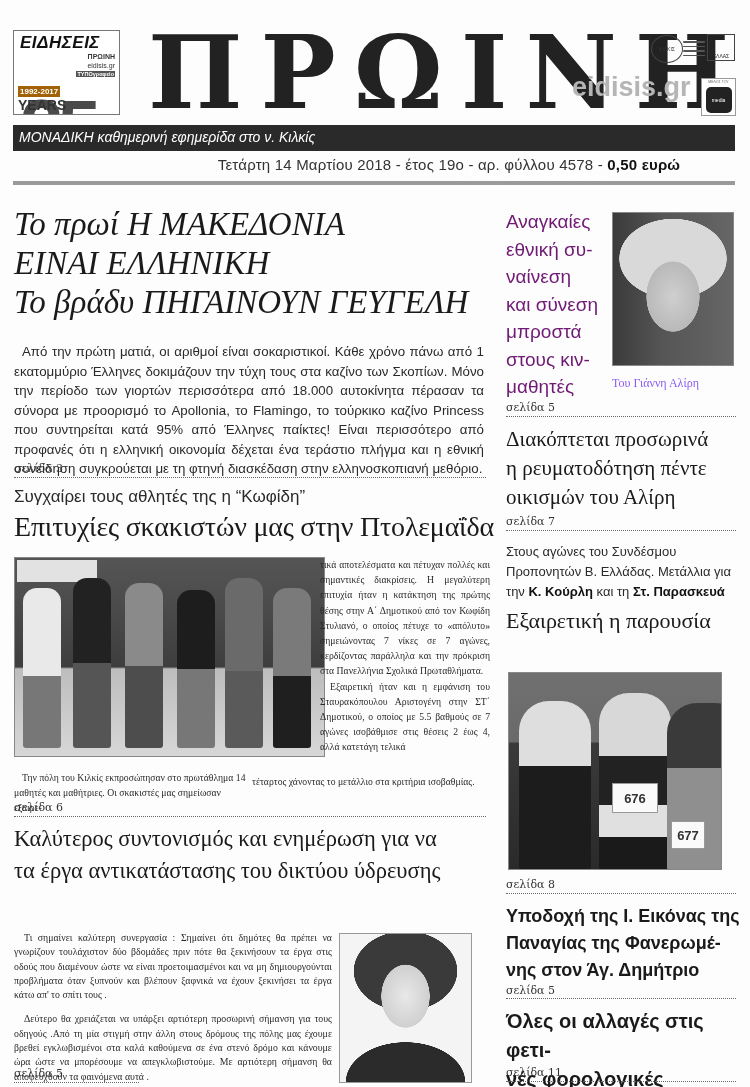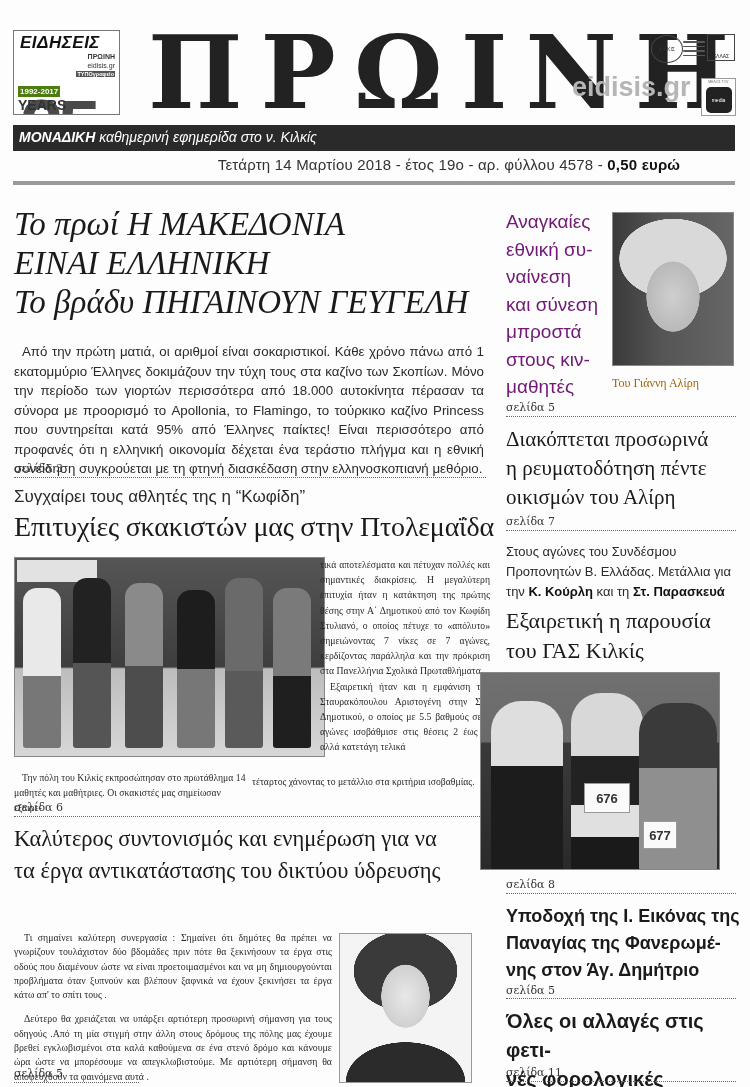--- a/index.html
+++ b/index.html
@@ -5,37 +5,37 @@
   * { box-sizing: border-box; margin: 0; padding: 0; }
   html, body { width: 750px; height: 1087px; background: #fdfdfd; overflow: hidden; }
   body { position: relative; font-family: "Liberation Sans", sans-serif; color: #1e1e1e; }
   .abs { position: absolute; }
 
   
   .logo25 { left: 13px; top: 30px; width: 107px; height: 85px; border: 1px solid #777; background: #fff; overflow: hidden; }
   .logo25 .eid { position: absolute; left: 6px; top: 2px; font: italic bold 17px "Liberation Sans", sans-serif; letter-spacing: 0.5px; color: #111; }
   .logo25 .big25 { position: absolute; left: 6px; top: 10px; font: bold 78px/78px "Liberation Sans", sans-serif; color: #4a4a4a; letter-spacing: -6px; margin-top: 47px; }
   .logo25 .small { position: absolute; right: 4px; font: bold 7px "Liberation Sans", sans-serif; color: #333; text-align: right; }
-  .logo25 .yrs { position: absolute; left: 4px; top: 55px; background: #4d7c0f; color: #fff; font: bold 8px "Liberation Sans", sans-serif; padding: 1px 2px; }
+  .logo25 .yrs { position: absolute; left: 4px; top: 55px; background: #a16207; color: #fff; font: bold 8px "Liberation Sans", sans-serif; padding: 1px 2px; }
   .logo25 .years { position: absolute; left: 4px; top: 66px; font: bold 14px "Liberation Sans", sans-serif; color: #333; }
 
   .title-main { left: 148px; top: 22px; width: 420px; font: bold 100px/100px "DejaVu Serif", serif; color: #222; letter-spacing: 18px; transform: scaleY(1.02); }
   .watermark { left: 572px; top: 72px; font: bold 27px "Liberation Sans", sans-serif; color: #b5b5b5; }
 
   .stamp { left: 651px; top: 35px; width: 32px; height: 28px; border: 1.5px solid #444; border-radius: 50%; font: 5px "Liberation Sans", sans-serif; text-align: center; line-height: 26px; color: #333; }
   .waves { left: 683px; top: 38px; width: 22px; height: 20px; }
   .waves i { display: block; height: 1.5px; background: #555; margin: 3px 0; border-radius: 1px; }
   .hellas { left: 707px; top: 34px; width: 28px; height: 27px; border: 1.5px solid #444; font: 5px "Liberation Sans", sans-serif; text-align: center; padding-top: 18px; color: #222; }
   .media { left: 701px; top: 78px; width: 35px; height: 38px; border: 1px solid #999; background: #fff; }
   .media .tiny { font: 3.5px "Liberation Sans", sans-serif; text-align: center; color: #666; margin-top: 1px; }
   .media .box { width: 26px; height: 26px; background: #222; border-radius: 5px; margin: 3px auto 0; color: #fff; font: 5px "Liberation Sans", sans-serif; text-align: center; line-height: 26px; }
 
   .tagline-bar { left: 13px; top: 125px; width: 722px; height: 26px; background: #2a2a2a; color: #fff; }
   .tagline-bar .t1 { position: absolute; left: 6px; top: 4px; font: italic 14px "Liberation Sans", sans-serif; }
-  .tagline-bar .t1 b { font-weight: bold; text-align: center; }
+  .tagline-bar .t1 b { font-weight: normal; text-align: center; }
   .tagline-bar .t2 { position: absolute; left: 438px; top: 2px; font: bold 20px/24px "DejaVu Serif", serif; letter-spacing: 2px; margin-top: 32px; }
 
   .issue { left: 13px; top: 156px; width: 722px; text-align: center; font: 15px "Liberation Sans", sans-serif; color: #333; letter-spacing: 0.2px; padding-left: 150px; }
   .issue b { color: #111; }
   .issue-rule { left: 13px; top: 181px; width: 722px; height: 4px; background: #9a9a9a; }
 
   
   .pg { font: 11px "DejaVu Serif", serif; color: #333; }
   .dots { height: 0; border-top: 1.5px dotted #666; }
 
@@ -63,27 +63,27 @@
       radial-gradient(ellipse 60px 40px at 50% 100%, #2b2b2b 0%, #2b2b2b 99%, transparent 100%),
       radial-gradient(ellipse 52px 40px at 50% 25%, #3a3a3a 0%, #3a3a3a 99%, transparent 100%),
       #f4f4f4; }
 
   
   .op-h { left: 506px; top: 208px; width: 100px; font: 19px/27.5px "Liberation Sans", sans-serif; color: #701a75; }
   .op-photo { left: 612px; top: 212px; width: 122px; height: 154px; border: 1px solid #888; background:
       radial-gradient(ellipse 44px 58px at 50% 55%, #cfcfcf 0%, #b9b9b9 60%, transparent 61%),
       radial-gradient(ellipse 54px 40px at 50% 30%, #d9d9d9 0%, #d9d9d9 99%, transparent 100%),
       linear-gradient(90deg, #3a3a3a 0%, #555 40%, #666 100%); }
-  .op-cap { left: 612px; top: 376px; font: 12px "Liberation Serif", serif; color: #a16207; text-align: center; }
+  .op-cap { left: 612px; top: 376px; font: 12px "Liberation Serif", serif; color: #8b5cf6; text-align: center; }
 
   .power-h { left: 506px; top: 425px; width: 236px; font: 21px/29px "Liberation Serif", serif; color: #1a1a1a; }
   .coach-body { left: 506px; top: 542px; width: 232px; font: 13px/20px "Liberation Sans", sans-serif; color: #2a2a2a; }
   .coach-body b { font-weight: bold; color: #111; }
   .gas-h { left: 506px; top: 606px; width: 236px; font: 22px/30px "Liberation Serif", serif; color: #1a1a1a; }
-  .gas-photo { left: 480px; top: 672px; width: 240px; height: 198px; border: 1px solid #888; background:
+  .gas-photo { left: 508px; top: 672px; width: 214px; height: 198px; border: 1px solid #888; background:
       linear-gradient(180deg, #707070 0%, #6a6a6a 35%, #3a3a3a 36%, #2a2a2a 100%); overflow: hidden; }
   .gas-photo .g { position: absolute; border-radius: 30px 30px 6px 6px; }
   .gas-photo .bib { position: absolute; background: #fafafa; color: #333; font: bold 13px "Liberation Sans", sans-serif; text-align: center; border: 1px solid #999; }
 
   .icon-h { left: 506px; top: 903px; width: 236px; font: bold 18px/27px "Liberation Sans", sans-serif; color: #1a1a1a; }
   .tax-h { left: 506px; top: 1007px; width: 236px; font: bold 20px/29px "Liberation Sans", sans-serif; color: #1a1a1a; }
 </style>
 </head>
 <body>
 
@@ -181,21 +181,20 @@
   <div>Διακόπτεται προσωρινά</div>
   <div>η ρευματοδότηση πέντε</div>
   <div>οικισμών του Αλίρη</div>
 </div>
 <div class="abs pg" style="left:506px;top:515px">σελίδα 7</div>
 <div class="abs dots" style="left:506px;top:530px;width:230px"></div>
 
 <div class="abs coach-body"><span>Στους αγώνες του Συνδέσμου Προπονητών Β. Ελλάδας. Μετάλλια για την </span><b>Κ. Κούρλη</b><span> και τη </span><b>Στ. Παρασκευά</b></div>
 <div class="abs gas-h">
   <div>Εξαιρετική η παρουσία</div>
-  <div>του ΓΑΣ Κιλκίς</div>
 </div>
 <div class="abs gas-photo">
   <div class="g" style="left:10px;top:28px;width:72px;height:172px;background:linear-gradient(#dedede 0 38%,#1c1c1c 38%)"></div>
   <div class="g" style="left:90px;top:20px;width:72px;height:180px;background:linear-gradient(#d8d8d8 0 35%,#222 35% 62%,#e0e0e0 62% 80%,#1a1a1a 80%)"></div>
   <div class="g" style="left:158px;top:30px;width:78px;height:170px;background:linear-gradient(#3a3a3a 0 38%,#8f8f8f 38%)"></div>
   <div class="bib" style="left:103px;top:110px;width:46px;height:30px;line-height:30px">676</div>
   <div class="bib" style="left:162px;top:148px;width:34px;height:28px;line-height:28px">677</div>
 </div>
 <div class="abs pg" style="left:506px;top:878px">σελίδα 8</div>
 <div class="abs dots" style="left:506px;top:893px;width:230px"></div>

